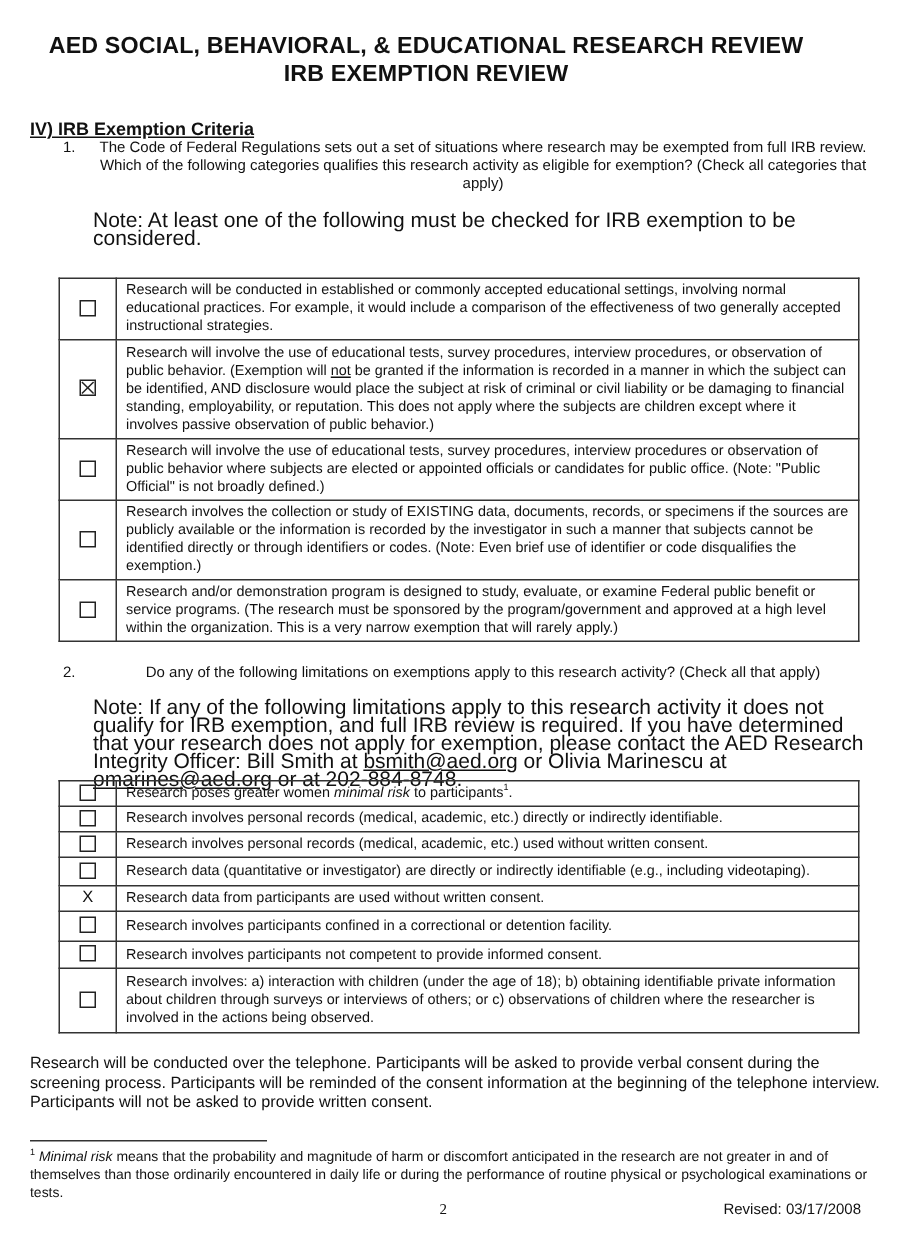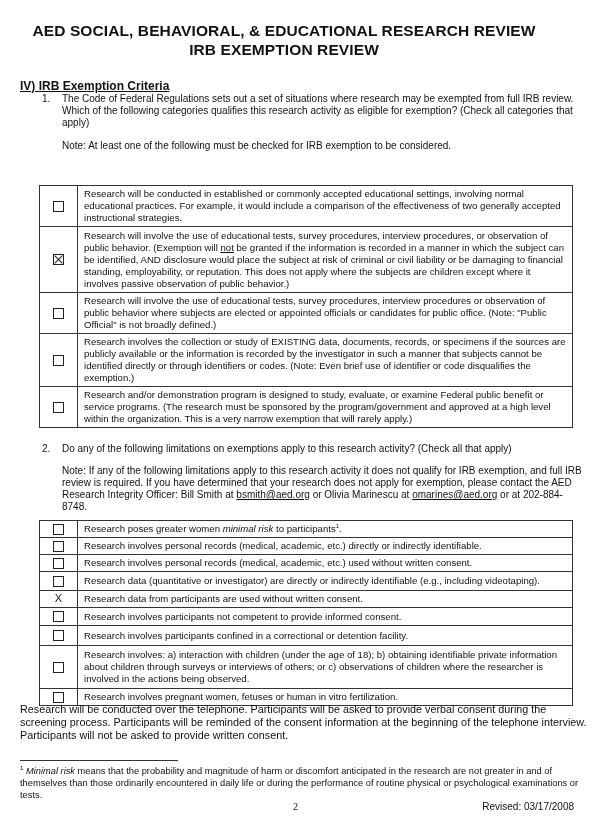--- a/index.html
+++ b/index.html
@@ -10,22 +10,22 @@
   .title {
     position: absolute; left: 0; width: 568px; text-align: center;
     font-weight: bold; font-size: 15.5px; letter-spacing: 0.1px; line-height: 19px;
   }
   .title.l1 { top: 21px; }
   .title.l2 { top: 40px; }
   .section-heading {
     position: absolute; left: 20px; top: 79px; font-weight: bold; font-size: 12px; text-decoration: underline;
   }
   .q-num { position: absolute; left: 42px; font-size: 10px; line-height: 12px; }
-  .q-text { position: absolute; left: 62px; width: 520px; font-size: 10px; line-height: 12px; }
-  .note { position: absolute; left: 62px; width: 520px; font-size: 10px; line-height: 12px; }
+  .q-text { position: absolute; left: 62px; width: 520px; font-size: 10px; line-height: 12px; text-align: center; }
+  .note { position: absolute; left: 62px; width: 520px; font-size: 14px; line-height: 12px; }
   a.email { color: #111; text-decoration: underline; }
 
   table.criteria, table.limits {
     position: absolute; left: 39px; width: 534px; border-collapse: collapse;
   }
   table.criteria { top: 185px; border: 1.5px solid #111; }
   table.limits { top: 520px; border: 1.5px solid #111; }
   table td { border: 1px solid #333; font-size: 9.6px; line-height: 12px; vertical-align: middle; }
   td.cb { width: 37px; text-align: center; padding: 0; }
   td.txt { padding: 1px 5px 1px 6px; margin-top: 32px; }
@@ -105,35 +105,31 @@
     <td class="txt">Research involves personal records (medical, academic, etc.) used without written consent.</td>
   </tr>
   <tr style="height:19px;">
     <td class="cb"><span class="box"></span></td>
     <td class="txt">Research data (quantitative or investigator) are directly or indirectly identifiable (e.g., including videotaping).</td>
   </tr>
   <tr style="height:17px;">
     <td class="cb"><span class="xmark">X</span></td>
     <td class="txt">Research data from participants are used without written consent.</td>
   </tr>
+  <tr style="height:20px;">
+    <td class="cb"><span class="box"></span></td>
+    <td class="txt">Research involves participants confined in a correctional or detention facility.</td>
+  </tr>
   <tr style="height:18px;">
     <td class="cb"><span class="box"></span></td>
     <td class="txt">Research involves participants not competent to provide informed consent.</td>
   </tr>
-  <tr style="height:20px;">
-    <td class="cb"><span class="box"></span></td>
-    <td class="txt">Research involves participants confined in a correctional or detention facility.</td>
-  </tr>
   <tr style="height:43px;">
     <td class="cb"><span class="box"></span></td>
     <td class="txt">Research involves: a) interaction with children (under the age of 18); b) obtaining identifiable private information about children through surveys or interviews of others; or c) observations of children where the researcher is involved in the actions being observed.</td>
-  </tr>
-  <tr style="height:16px;">
-    <td class="cb"><span class="box"></span></td>
-    <td class="txt">Research involves pregnant women, fetuses or human in vitro fertilization.</td>
   </tr>
 </tbody>
   </table>
 
 <div class="para">Research will be conducted over the telephone. Participants will be asked to provide verbal consent during the screening process. Participants will be reminded of the consent information at the beginning of the telephone interview. Participants will not be asked to provide written consent.</div>
 
 <div class="fn-rule"></div>
 <div class="footnote"><sup>1</sup> <i>Minimal risk</i><span> means that the probability and magnitude of harm or discomfort anticipated in the research are not greater in and of themselves than those ordinarily encountered in daily life or during the performance of routine physical or psychological examinations or tests.</span></div>
 
 <div class="page-num">2</div>

